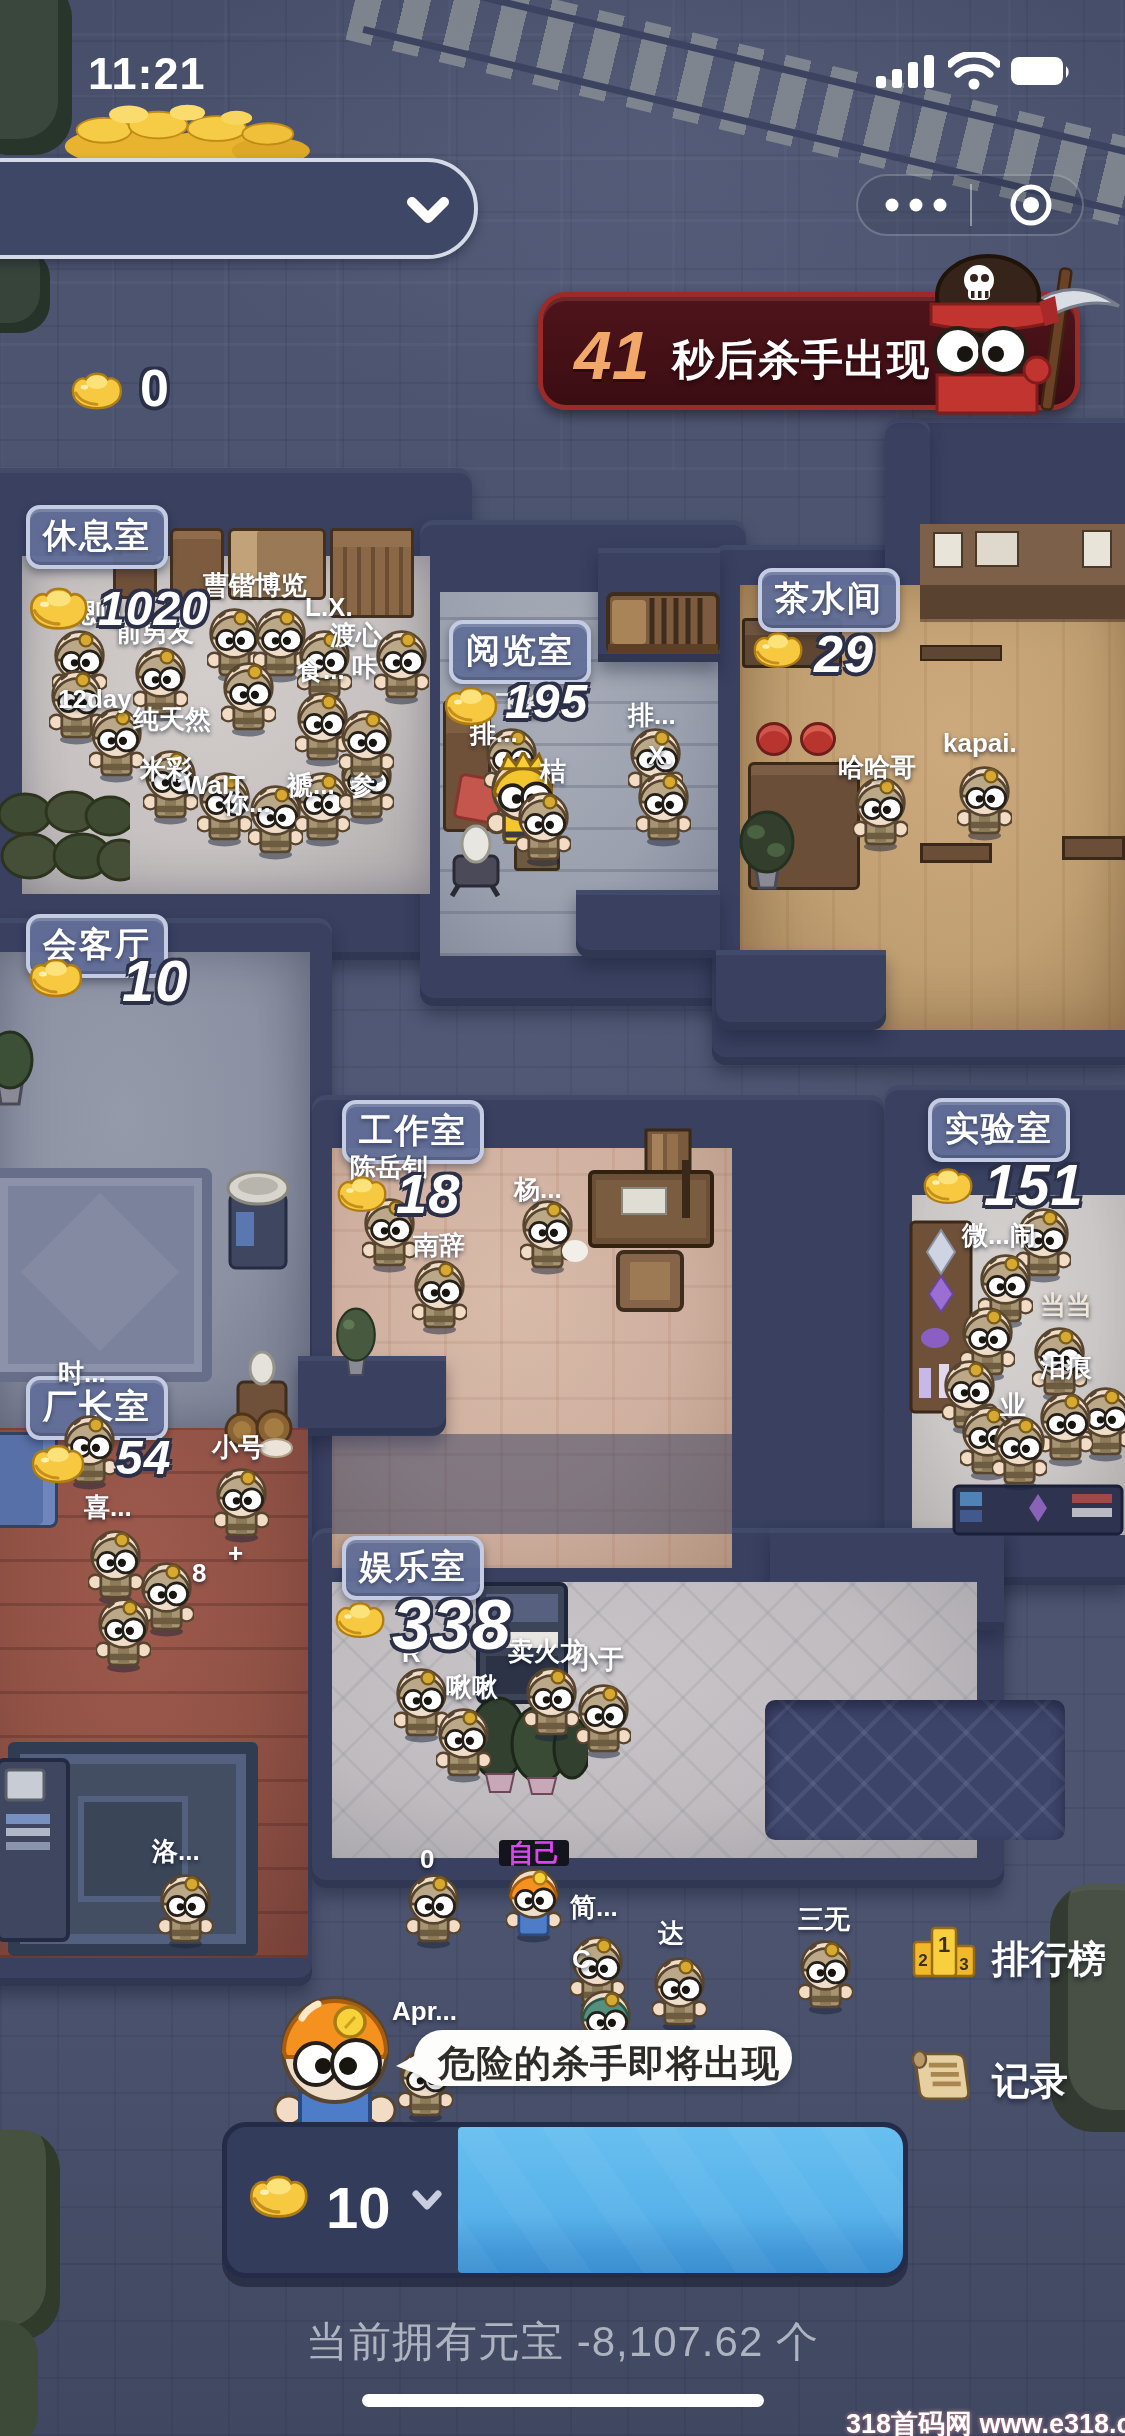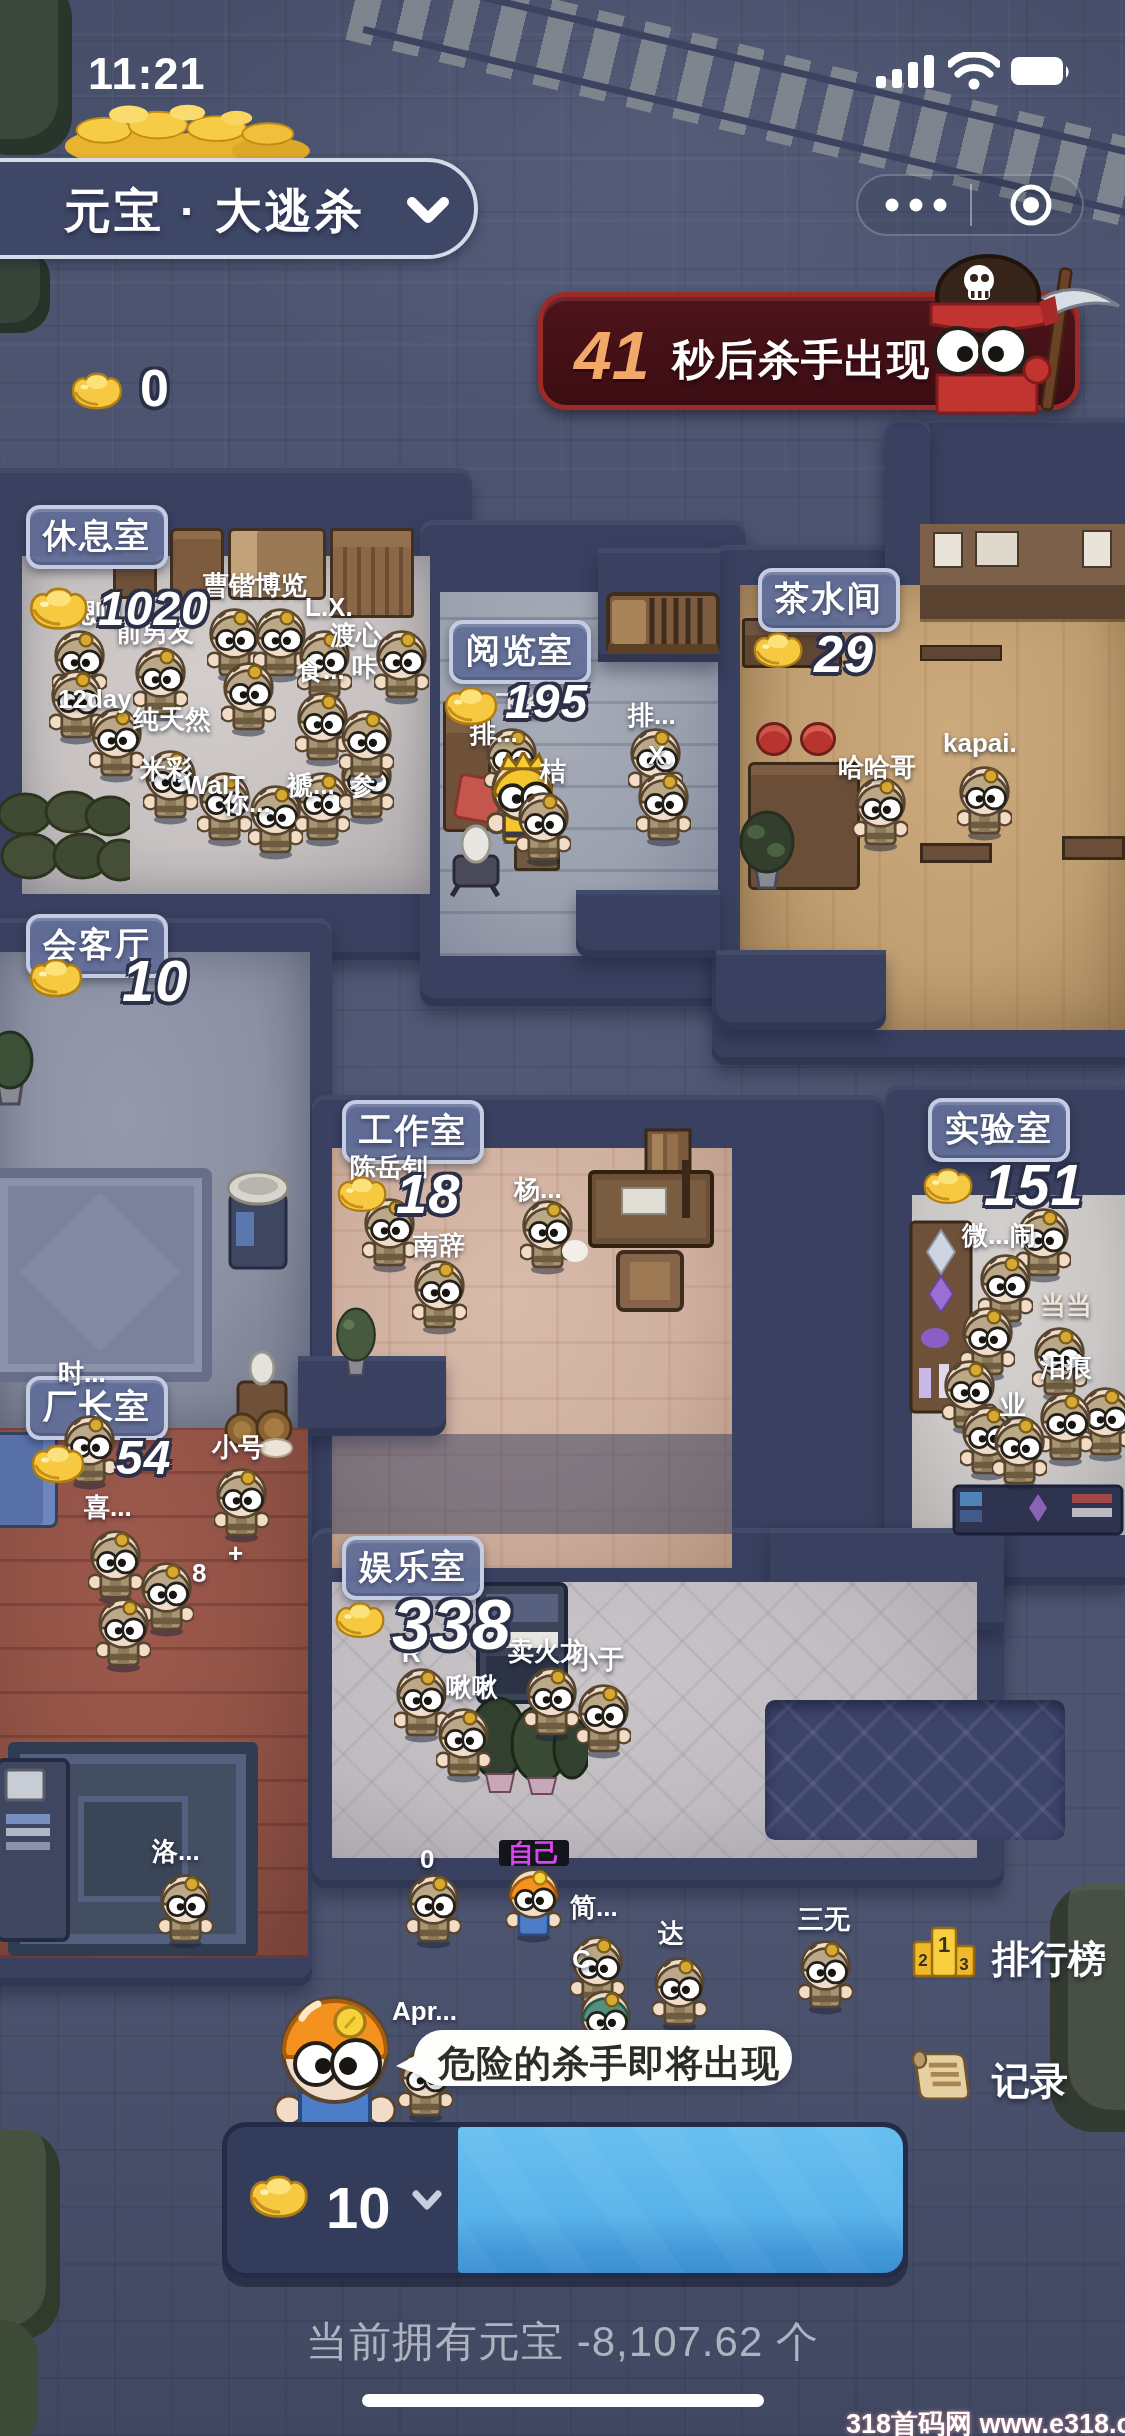--- a/index.html
+++ b/index.html
@@ -642,21 +642,20 @@
 <circle cx="26" cy="32" r="5.5" fill="#fff"></circle>
 </svg>
 
 <svg class="abs" style="left:1010px;top:56px;width:62px;height:32px;z-index:20" viewBox="0 0 62 32">
 <rect x="1" y="1" width="52" height="28" rx="8" fill="#fff"></rect>
 <path d="M56 10 a8 8 0 0 1 0 12 z" fill="#fff"></path>
 </svg>
 
 <div class="abs" style="left:-8px;top:158px;width:486px;height:101px;background:#3f4767;border:4px solid #d4dae8;border-radius:0 52px 52px 0;z-index:20;box-shadow:0 5px 10px rgba(15,20,40,.35)"></div>
 
-<div class="abs" style="left:64px;top:180px;color:#fff;font-size:47px;font-weight:bold;letter-spacing:3px;z-index:21;text-shadow:0 3px 5px rgba(15,20,40,.5)">元宝 · 大逃杀</div>
 
 <svg class="abs" style="left:406px;top:196px;width:44px;height:30px;z-index:21" viewBox="0 0 44 30">
 <path d="M6 6 L22 22 L38 6" stroke="#fff" stroke-width="10" fill="none" stroke-linecap="round" stroke-linejoin="round"></path>
 </svg>
 
 <div class="abs" style="left:856px;top:174px;width:228px;height:62px;border:2px solid rgba(255,255,255,.22);background:rgba(30,35,55,.15);border-radius:34px;z-index:20"></div>
 
 <svg class="abs" style="left:880px;top:196px;width:80px;height:18px;z-index:21" viewBox="0 0 80 18">
 <circle cx="12" cy="9" r="6.5" fill="#fff"></circle>
       <circle cx="36" cy="9" r="6.5" fill="#fff"></circle>

